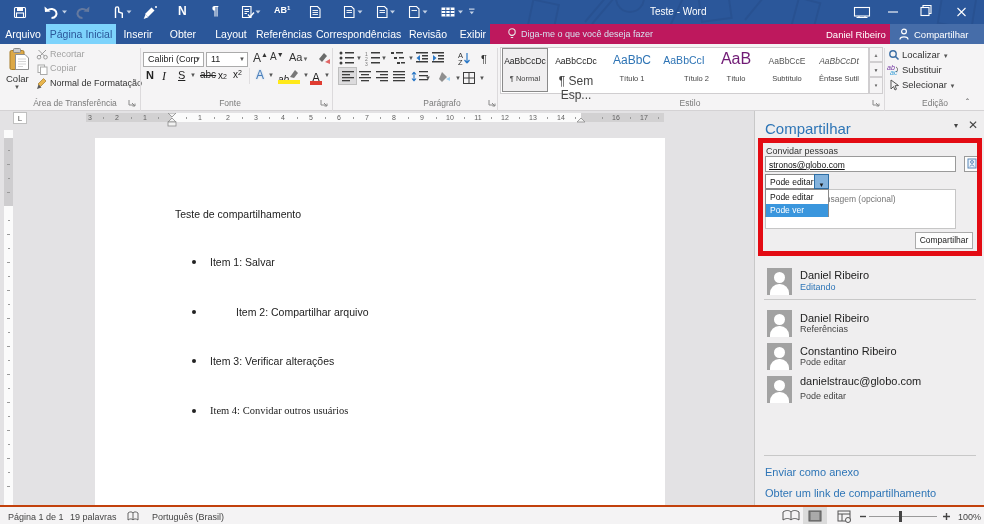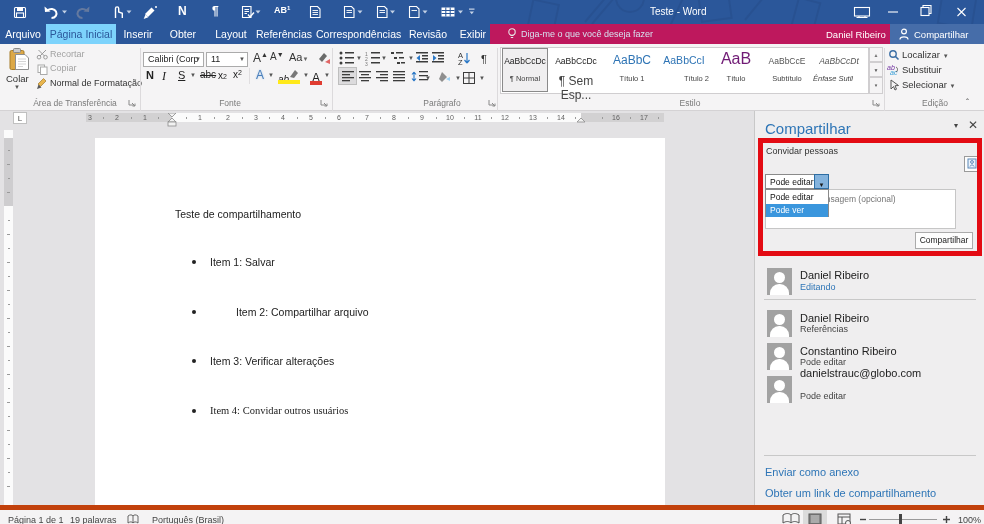--- a/index.html
+++ b/index.html
@@ -26,21 +26,21 @@
   #docarea { position:absolute; left:0; top:111px; width:754px; height:394px; background:#e3e2e4; }
   #page { position:absolute; left:95px; top:27px; width:570px; height:367px; background:#ffffff; }
   .doctext { position:absolute; font-size:10.5px; color:#222; }
   .bullet { position:absolute; width:4px; height:4px; border-radius:50%; background:#222; }
   
   #panel { position:absolute; left:754px; top:111px; width:230px; height:394px; background:#efeeef; border-left:1px solid #c8c8c8; }
   
   .avatar { position:absolute; width:25px; height:27px; background:#a2a2a2; }
   .avatar::before { content:""; position:absolute; left:7px; top:4px; width:11px; height:11px; border-radius:50%; background:#fff; }
   .avatar::after { content:""; position:absolute; left:3px; top:16px; width:19px; height:11px; border-radius:9px 9px 0 0; background:#fff; }
-  #statusbar { position:absolute; left:0; top:505px; width:984px; height:19px; background:#f4f3f4; border-top:5px solid #c2410c; font-size:9px; color:#444; }
+  #statusbar { position:absolute; left:0; top:505px; width:984px; height:19px; background:#f4f3f4; border-top:2px solid #c2410c; font-size:9px; color:#444; }
 </style>
 </head>
 <body>
 <div id="titlebar">
   <svg width="984" height="24" style="position:absolute;left:0;top:0">
     <g fill="none" stroke="#264d8a" stroke-width="2" opacity="0.55">
       <rect x="530" y="2" width="26" height="30" transform="rotate(12 543 17)"></rect>
       <path d="M585 22 l22 -26 M592 24 l22 -26"></path>
       <rect x="700" y="-6" width="30" height="26" transform="rotate(-8 715 7)"></rect>
       <path d="M745 20 l18 -22"></path>
@@ -326,21 +326,21 @@
   <div class="abs" style="left:551px;top:30px;width:50px;text-align:center;font-size:12px;color:#444;">¶ Sem Esp...</div>
   <div class="abs" style="left:607px;top:9px;width:50px;text-align:center;font-size:12px;color:#2e74b5;">AaBbC</div>
   <div class="abs" style="left:607px;top:30px;width:50px;text-align:center;font-size:7.5px;color:#444;">Título 1</div>
   <div class="abs" style="left:659px;top:10px;width:50px;text-align:center;font-size:10.5px;color:#2e74b5;">AaBbCcI</div>
   <div class="abs" style="left:659px;top:30px;width:50px;text-align:right;font-size:7.5px;color:#444;">Título 2</div>
   <div class="abs" style="left:710px;top:6px;width:52px;text-align:center;font-size:16px;color:#701a75;">AaB</div>
   <div class="abs" style="left:710px;top:30px;width:52px;text-align:center;font-size:7.5px;color:#444;">Título</div>
   <div class="abs" style="left:762px;top:12px;width:50px;text-align:center;font-size:8.5px;color:#555;">AaBbCcE</div>
   <div class="abs" style="left:762px;top:30px;width:50px;text-align:center;font-size:7.5px;color:#444;">Subtítulo</div>
   <div class="abs" style="left:813px;top:12px;width:52px;text-align:center;font-size:8.5px;font-style:italic;color:#555;">AaBbCcDt</div>
-  <div class="abs" style="left:813px;top:30px;width:52px;text-align:left;font-size:7.5px;color:#444;font-style:italic;">Ênfase Sutil</div>
+  <div class="abs" style="left:813px;top:30px;width:52px;text-align:center;font-size:7.5px;color:#444;">Ênfase Sutil</div>
   <div style="position:absolute;left:869px;top:3px;width:14px;height:47px;">
     <div style="position:absolute;top:0;width:14px;height:15px;border:1px solid #d0ced0;background:#f5f4f5;text-align:center;font-size:5px;color:#777;line-height:14px;">▲</div>
     <div style="position:absolute;top:15px;width:14px;height:15px;border:1px solid #d0ced0;background:#f5f4f5;text-align:center;font-size:5px;color:#555;line-height:14px;">▼</div>
     <div style="position:absolute;top:30px;width:14px;height:17px;border:1px solid #d0ced0;background:#f5f4f5;text-align:center;font-size:5px;color:#555;line-height:15px;">▾<br></div>
   </div>
   <div class="glabel" style="left:660px;width:60px;">Estilo</div>
   <div class="launcher" style="left:872px;">
       <svg width="8" height="8">
         <path d="M1 1 v5 h5 M4 4 l3 3 M7 4.5 V7 h-2.5" stroke="#8a8a8a" fill="none" stroke-width="1"></path>
       </svg>
@@ -468,20 +468,23 @@
   <div class="bullet" style="left:192px;top:298px;"></div>
   <div class="doctext" style="left:210px;top:294px;font-family:Liberation Serif, serif;">Item 4: Convidar outros usuários</div>
 </div>
 <div id="panel">
   <div style="position:absolute;left:10px;top:9px;font-size:15px;color:#2e75b6;">Compartilhar</div>
   <div style="position:absolute;left:199px;top:10px;font-size:8px;color:#444;">▾</div>
   <div style="position:absolute;left:213px;top:7px;font-size:12px;color:#444;">✕</div>
 
   <div style="position:absolute;left:3px;top:27px;width:224px;height:118px;border:5px solid #e30b13;z-index:10;"></div>
   <div style="position:absolute;left:11px;top:35px;font-size:9px;color:#333;">Convidar pessoas</div>
+  <div style="position:absolute;left:10px;top:45px;width:191px;height:16px;background:#fff;border:1px solid #9a9a9a;">
+    <span style="position:absolute;left:3px;top:3px;font-size:8.5px;color:#111;text-decoration:underline;">stronos@globo.com</span>
+  </div>
   <div style="position:absolute;left:209px;top:45px;width:16px;height:16px;background:#fdfdfd;border:1px solid #9a9a9a;">
     <svg width="13" height="12" style="position:absolute;left:1px;top:1px;">
         <rect x="2" y="1" width="8" height="9" fill="#eaf2fb" stroke="#5b87b8"></rect>
         <circle cx="6" cy="4" r="1.4" fill="none" stroke="#5b87b8"></circle>
         <path d="M4 8.5 c0.5 -2 3.5 -2 4 0" fill="none" stroke="#5b87b8"></path>
       </svg>
   </div>
 
   <div style="position:absolute;left:10px;top:78px;width:191px;height:40px;background:#fff;border:1px solid #c6c6c6;">
     <span style="position:absolute;left:4px;top:4px;font-size:8.5px;color:#767676;">Inclua uma mensagem (opcional)</span>
@@ -509,21 +512,21 @@
   <div style="position:absolute;left:45px;top:158px;font-size:11px;color:#222;">Daniel Ribeiro</div>
   <div style="position:absolute;left:45px;top:171px;font-size:9px;color:#2e75b6;">Editando</div>
   <div style="position:absolute;left:9px;top:188px;width:212px;height:1px;background:#c8c8c8;"></div>
   <div class="avatar" style="left:12px;top:199px;"></div>
   <div style="position:absolute;left:45px;top:201px;font-size:11px;color:#222;">Daniel Ribeiro</div>
   <div style="position:absolute;left:45px;top:213px;font-size:9px;color:#444;">Referências</div>
   <div class="avatar" style="left:12px;top:232px;"></div>
   <div style="position:absolute;left:45px;top:234px;font-size:11px;color:#222;">Constantino Ribeiro</div>
   <div style="position:absolute;left:45px;top:246px;font-size:9px;color:#444;">Pode editar</div>
   <div class="avatar" style="left:12px;top:265px;"></div>
-  <div style="position:absolute;left:45px;top:256px;font-size:11px;color:#222;text-align:right;">danielstrauc@globo.com</div>
+  <div style="position:absolute;left:45px;top:264px;font-size:11px;color:#222;text-align:right;">danielstrauc@globo.com</div>
   <div style="position:absolute;left:45px;top:280px;font-size:9px;color:#444;">Pode editar</div>
   <div style="position:absolute;left:9px;top:344px;width:212px;height:1px;background:#c8c8c8;"></div>
   <div style="position:absolute;left:10px;top:355px;font-size:11px;color:#2e75b6;">Enviar como anexo</div>
   <div style="position:absolute;left:10px;top:376px;font-size:11px;color:#2e75b6;">Obter um link de compartilhamento</div>
 </div>
 <div id="statusbar">
   <span style="position:absolute;left:8px;top:5px;">Página 1 de 1</span>
   <span style="position:absolute;left:70px;top:5px;">19 palavras</span>
   <svg width="12" height="11" style="position:absolute;left:127px;top:4px;">
     <path d="M1 2 c2 -1.5 4 -1.5 5 0 c1 -1.5 3 -1.5 5 0 v7 c-2 -1.5 -4 -1.5 -5 0 c-1 -1.5 -3 -1.5 -5 0 z" fill="none" stroke="#555" stroke-width="0.9"></path>

